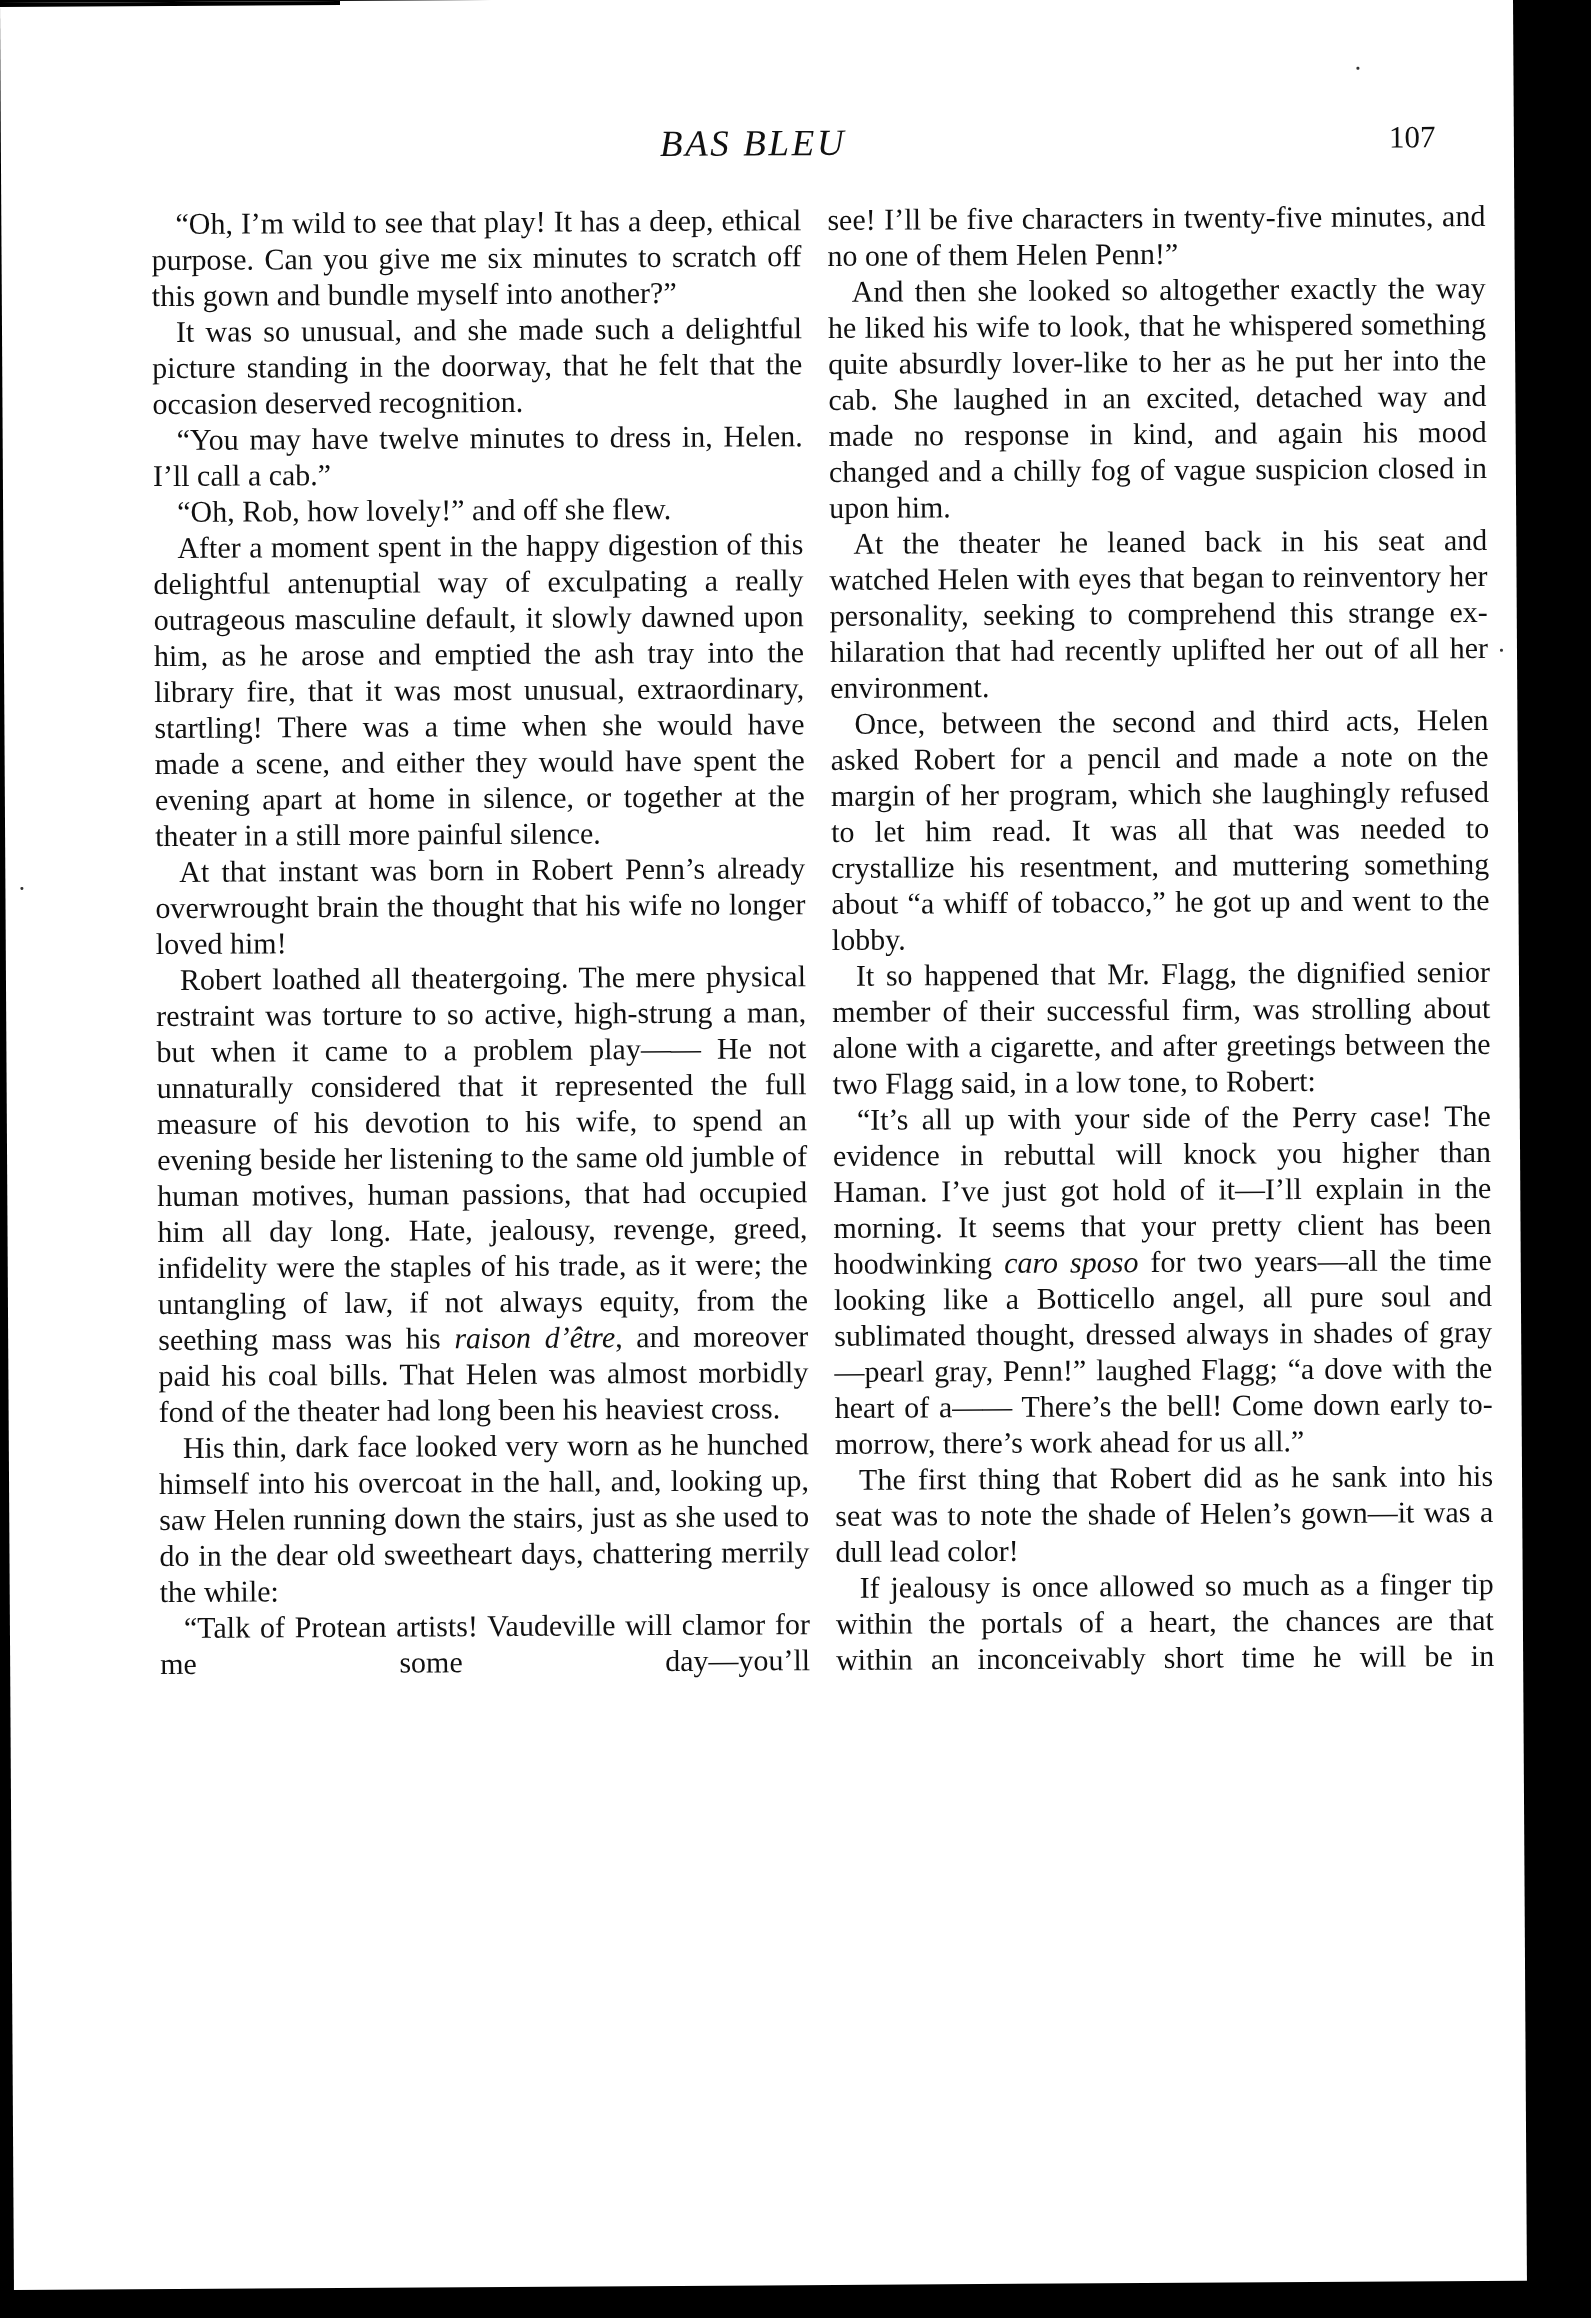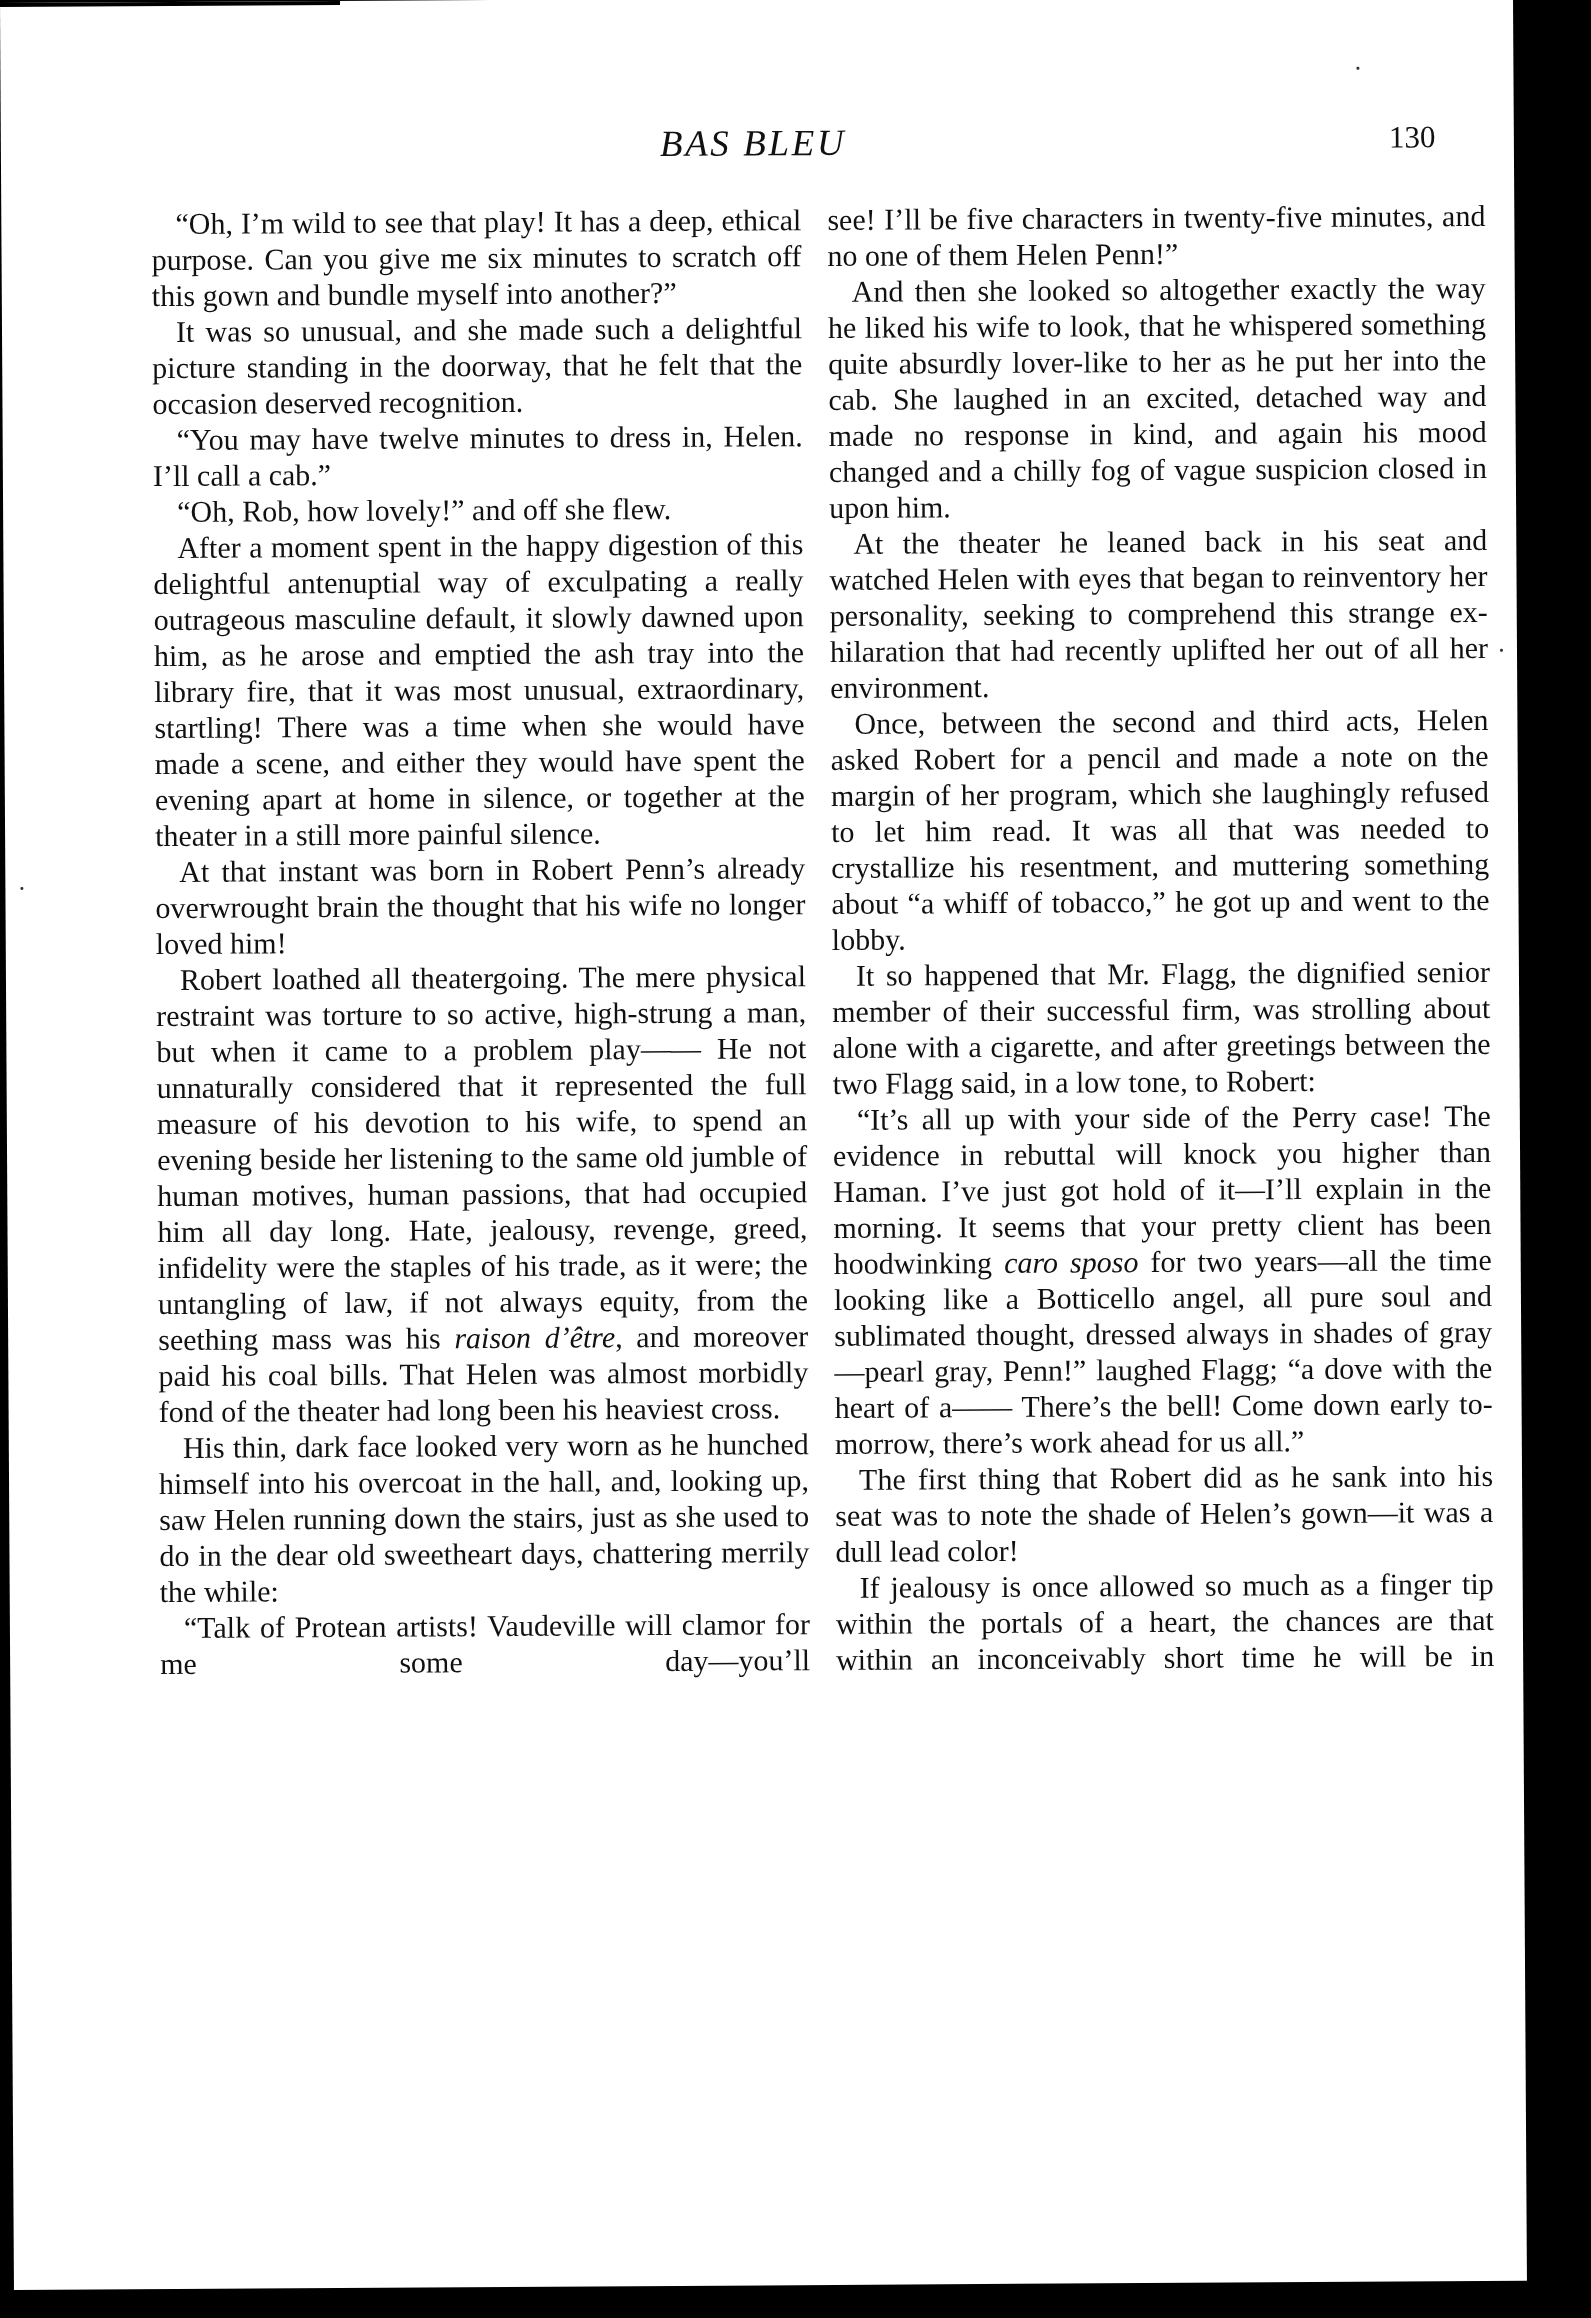--- a/index.html
+++ b/index.html
@@ -37,21 +37,21 @@
 <body>
 
 <div class="edge-right"></div>
 <div class="edge-bottom"></div>
 
 <div class="page">
   <div class="topbar"></div>
 
   <div class="header">
     <span class="running-title">BAS BLEU</span>
-    <span class="page-number">130</span>
+    <span class="page-number">107</span>
   </div>
 
   <div class="col left">
     <p>“Oh, I’m wild to see that play! It has a deep, ethical purpose. Can you give me six minutes to scratch off this gown and bundle myself into another?”</p>
     <p>It was so unusual, and she made such a delightful picture standing in the doorway, that he felt that the occasion deserved recognition.</p>
     <p>“You may have twelve minutes to dress in, Helen. I’ll call a cab.”</p>
     <p>“Oh, Rob, how lovely!” and off she flew.</p>
     <p>After a moment spent in the happy digestion of this delightful antenuptial way of exculpating a really outrageous masculine default, it slowly dawned upon him, as he arose and emptied the ash tray into the library fire, that it was most unusual, extraordinary, star­tling! There was a time when she would have made a scene, and either they would have spent the evening apart at home in silence, or together at the theater in a still more painful si­lence.</p>
     <p>At that instant was born in Robert Penn’s already overwrought brain the thought that his wife no longer loved him!</p>
     <p><span>Robert loathed all theatergoing. The mere physical restraint was torture to so active, high-strung a man, but when it came to a problem play—— He not unnaturally considered that it repre­sented the full measure of his devotion to his wife, to spend an evening beside her listening to the same old jumble of human motives, human passions, that had occupied him all day long. Hate, jealousy, revenge, greed, infidelity were the staples of his trade, as it were; the untangling of law, if not always equity, from the seething mass was his </span><em>raison d’être</em><span>, and moreover paid his coal bills. That Helen was almost morbidly fond of the theater had long been his heaviest cross.</span></p>

